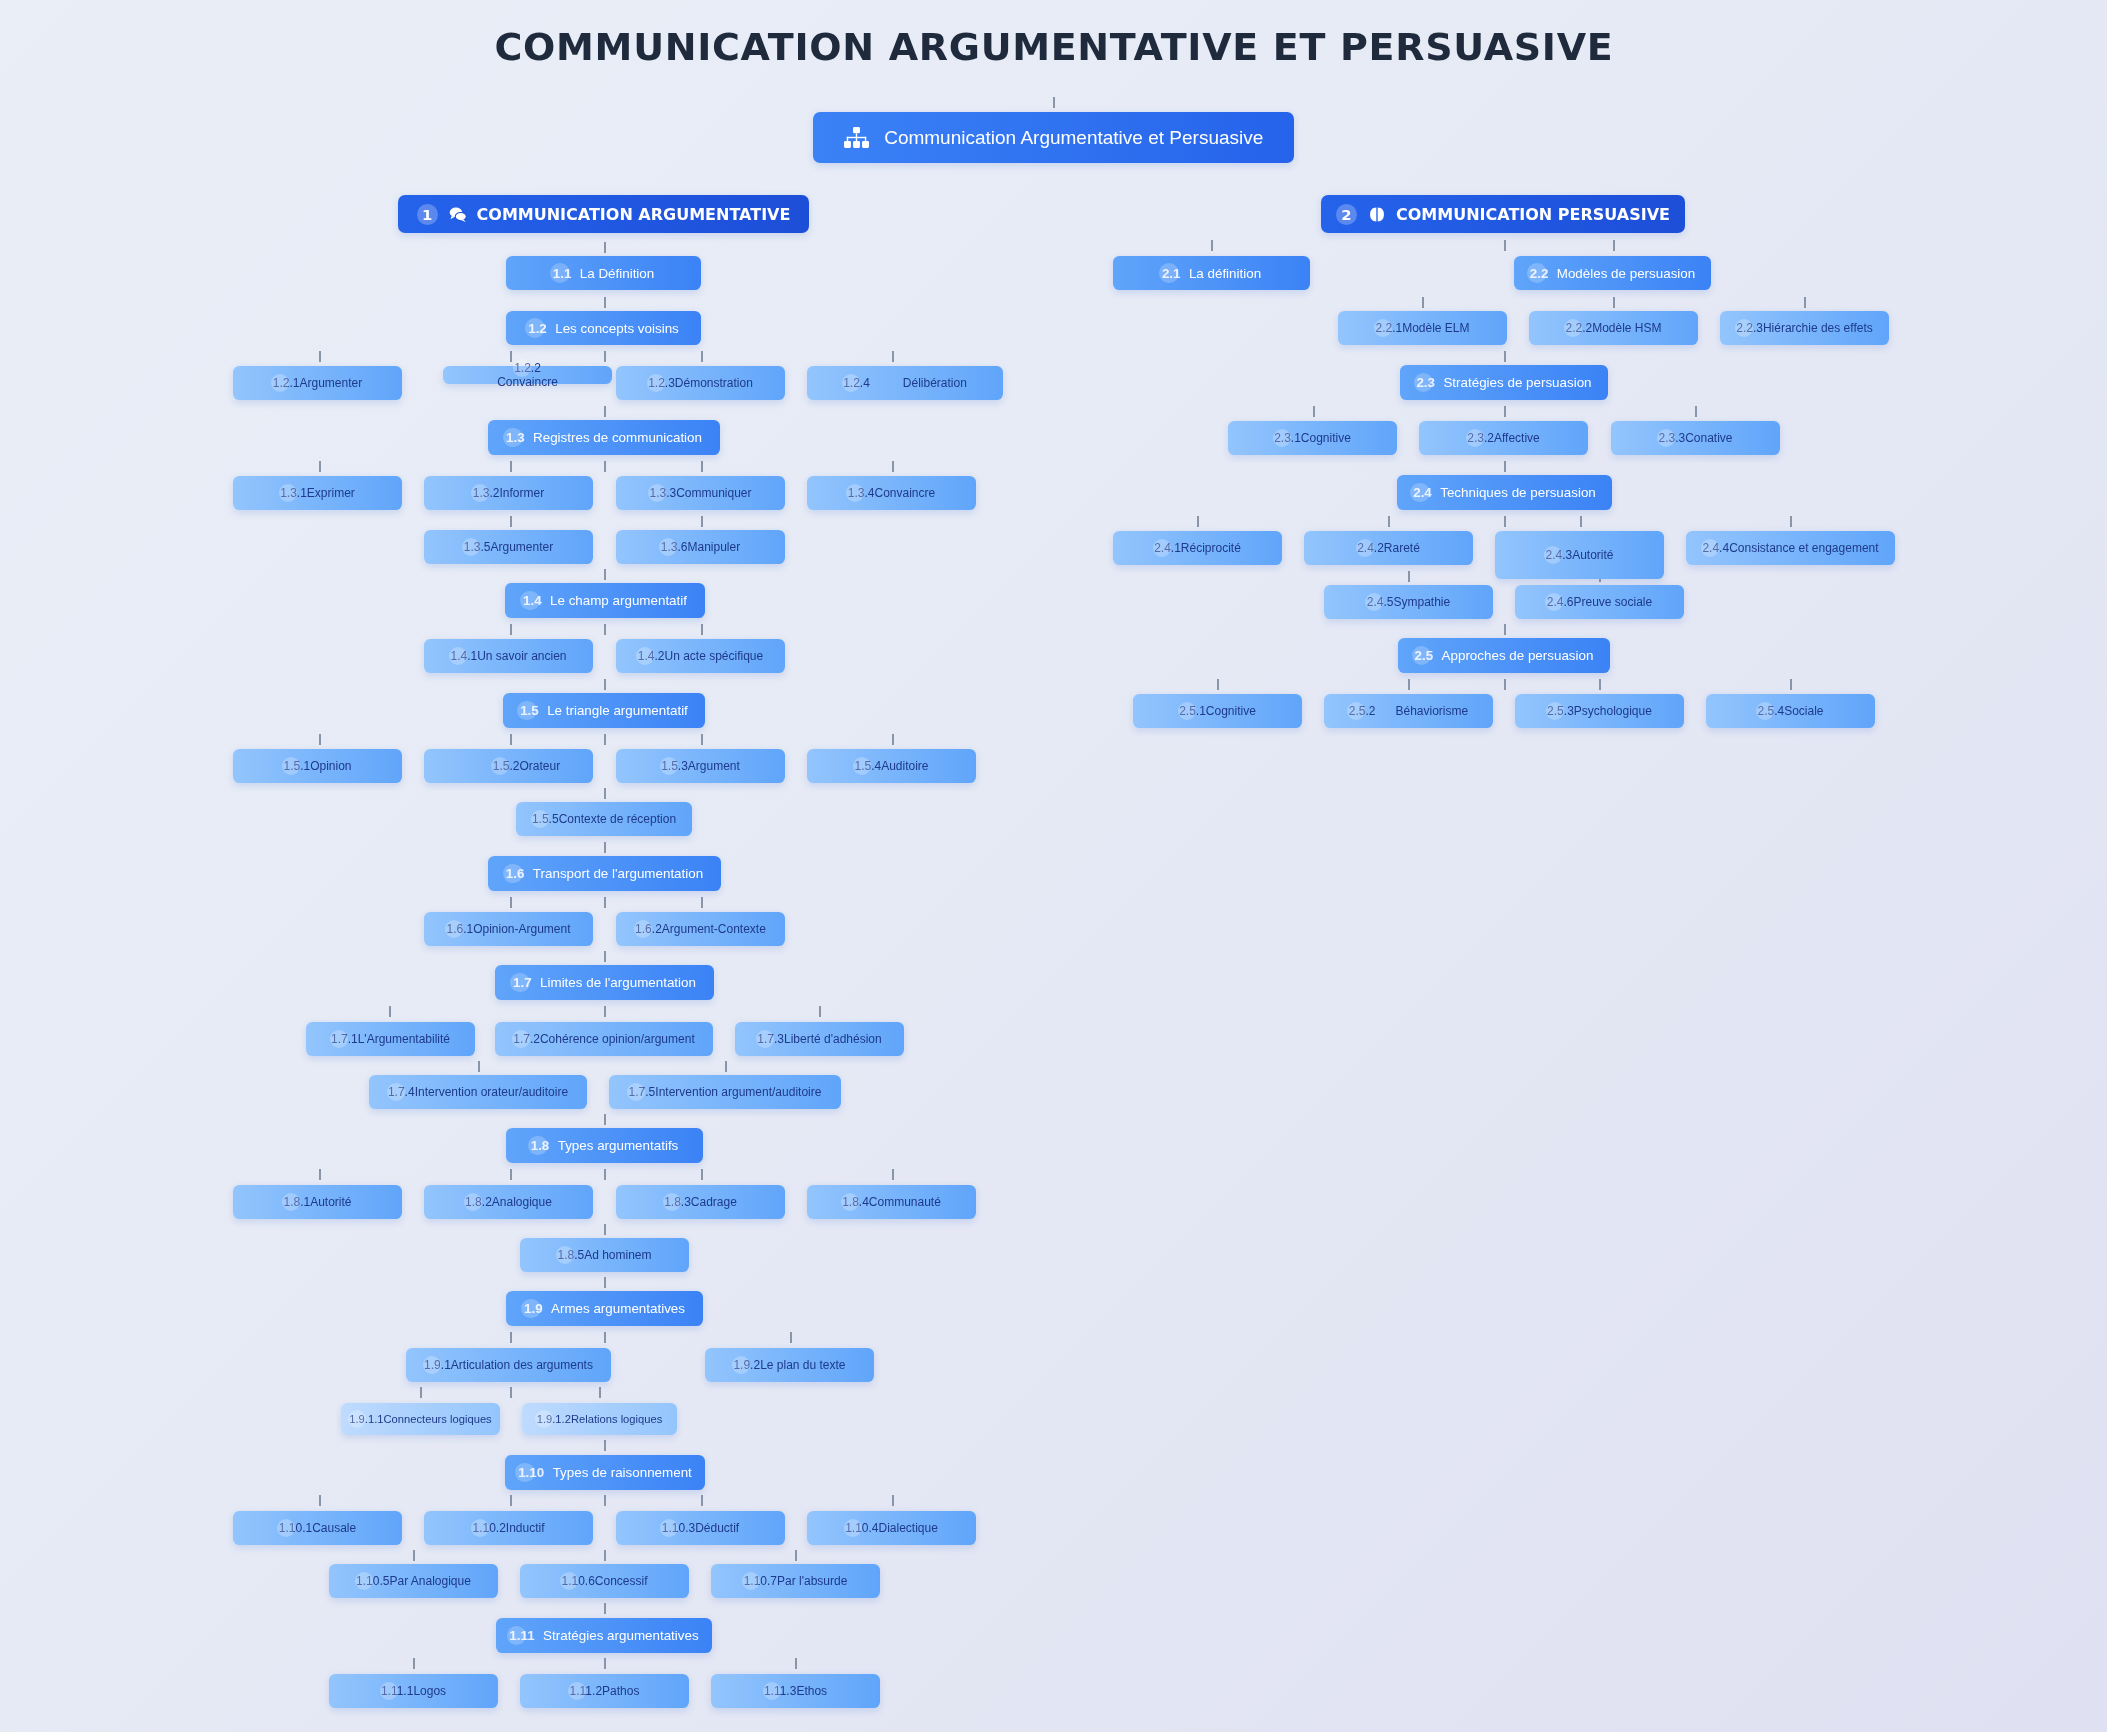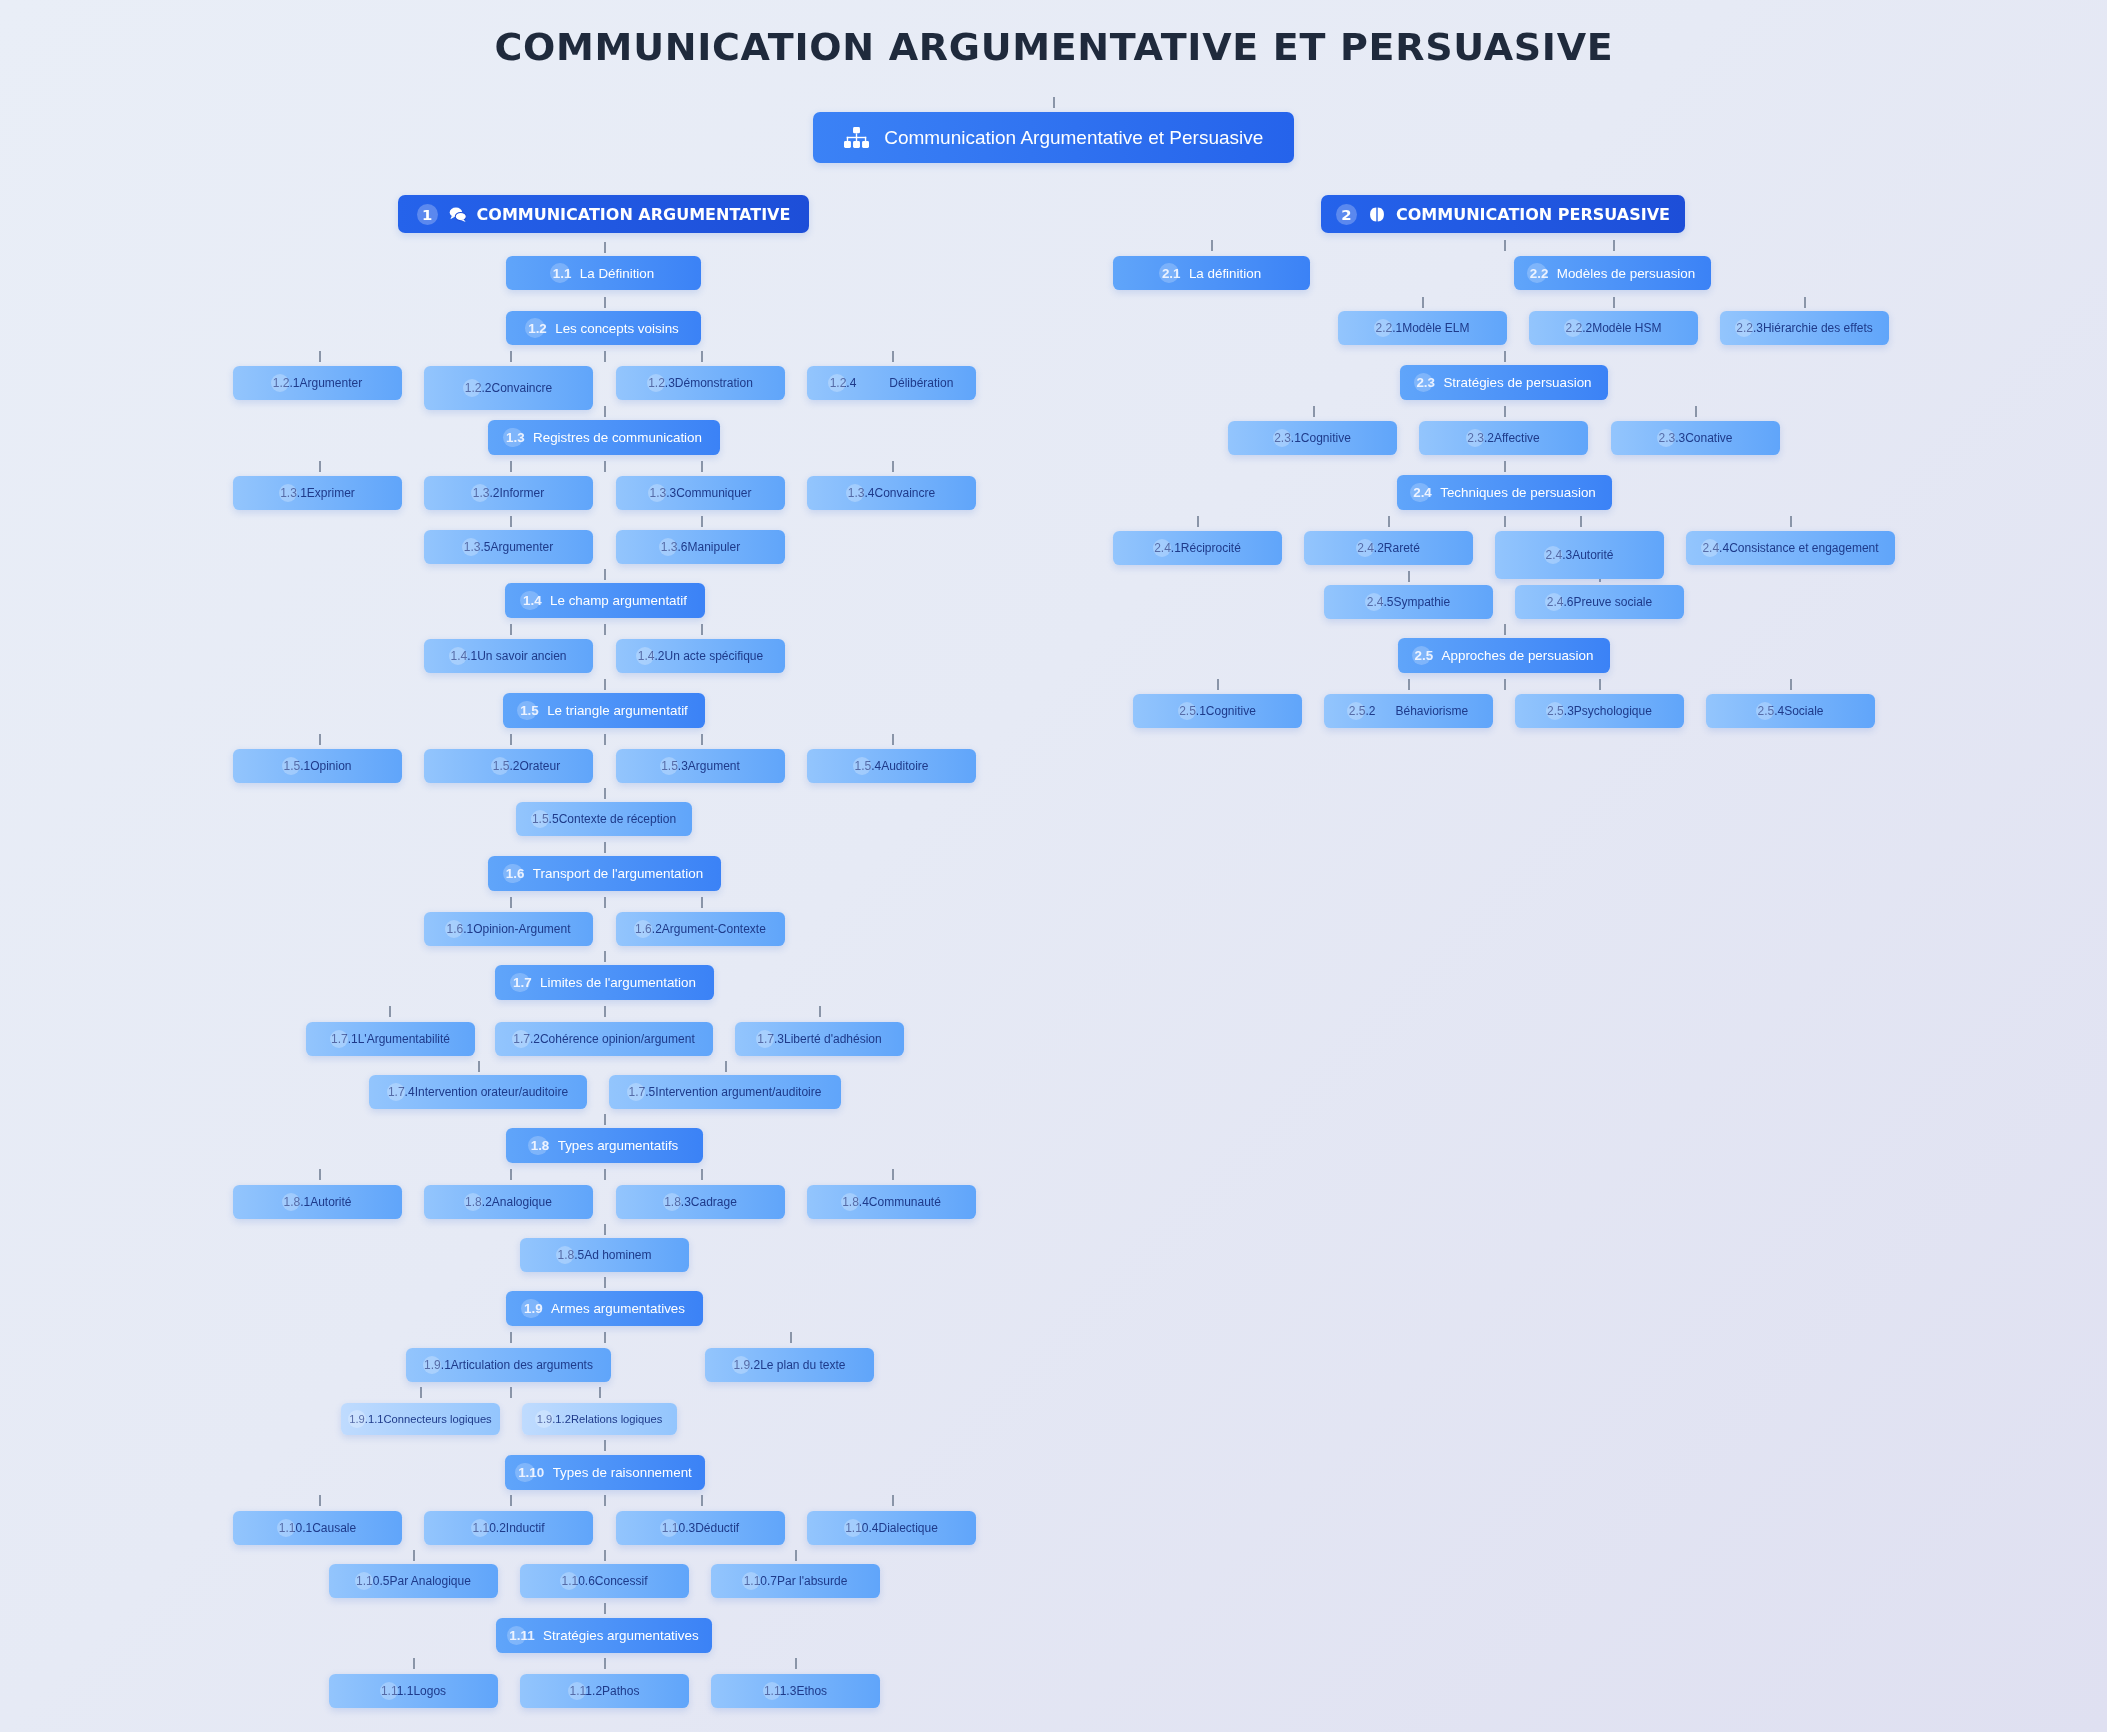--- a/index.html
+++ b/index.html
@@ -161,29 +161,29 @@
       <span class="lbl">La Définition</span>
     </div>
     <div class="node l2" style="left: 506px; top: 311px; width: 195px; height: 34px;">
       <span class="num">1.2</span>
       <span class="lbl">Les concepts voisins</span>
     </div>
     <div class="node leaf" style="left: 233px; top: 366px; width: 169px; height: 34px;">
       <span class="num">1.2.1</span>
       <span class="lbl">Argumenter</span>
     </div>
-    <div class="node leaf" style="left: 424px; top: 366px; width: 169px; height: 44px;">
+    <div class="node leaf" style="left: 443px; top: 366px; width: 169px; height: 18px; flex-direction: column;">
       <span class="num">1.2.2</span>
       <span class="lbl">Convaincre</span>
     </div>
     <div class="node leaf" style="left: 616px; top: 366px; width: 169px; height: 34px;">
       <span class="num">1.2.3</span>
       <span class="lbl">Démonstration</span>
     </div>
-    <div class="node leaf" style="left: 807px; top: 366px; width: 169px; height: 34px; gap: 33px;">
+    <div class="node leaf" style="left: 807px; top: 366px; width: 196px; height: 34px; gap: 33px;">
       <span class="num">1.2.4</span>
       <span class="lbl">Délibération</span>
     </div>
     <div class="node l2" style="left: 488px; top: 420px; width: 232px; height: 35px;">
       <span class="num">1.3</span>
       <span class="lbl">Registres de communication</span>
     </div>
     <div class="node leaf" style="left: 233px; top: 476px; width: 169px; height: 34px;">
       <span class="num">1.3.1</span>
       <span class="lbl">Exprimer</span>

